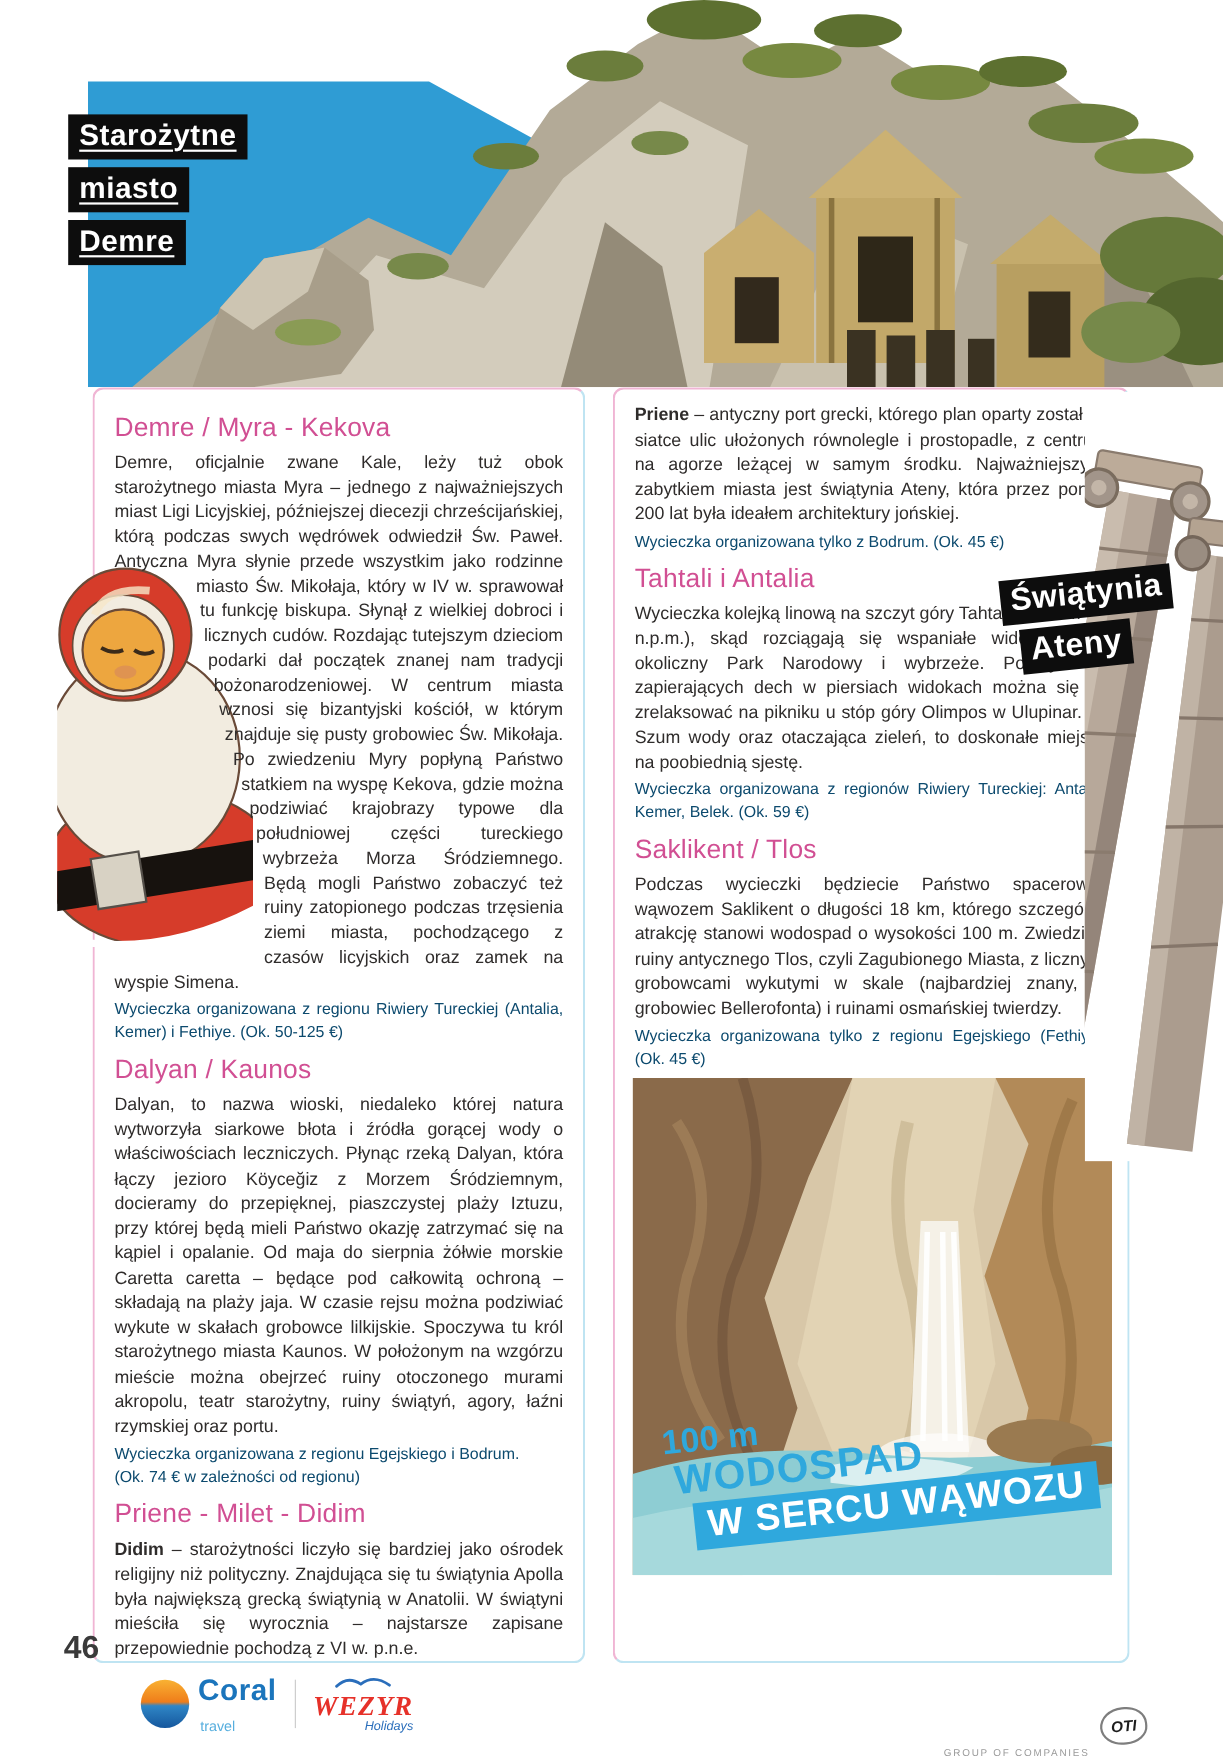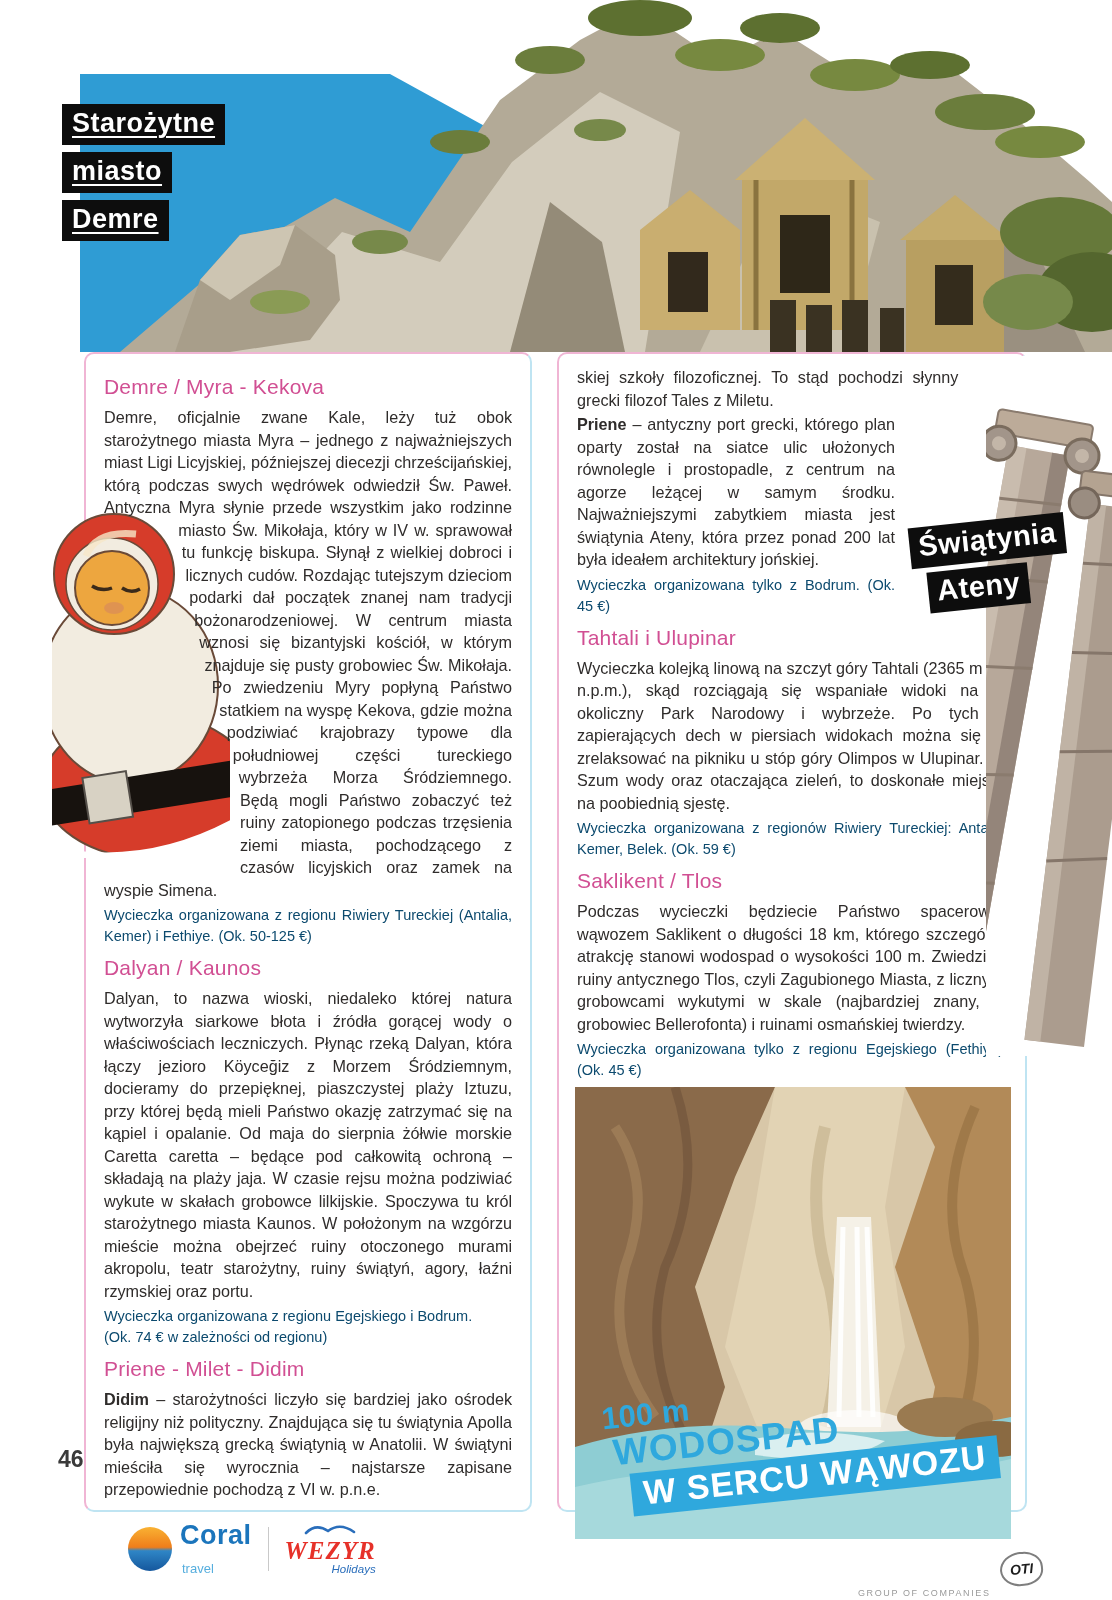--- a/index.html
+++ b/index.html
@@ -20,21 +20,21 @@
   
   .colbox{
     position:absolute;top:352px;background:#fff;border-radius:10px;
     border-top:2px solid #f0b5d4;border-left:2px solid #f0b5d4;
     border-right:2px solid #bfe4f2;border-bottom:2px solid #bfe4f2;
     padding:12px 18px 10px 18px;box-sizing:border-box;
   }
   #left-box{left:84px;width:448px;height:1160px;}
   #right-box{left:557px;width:470px;height:1160px;}
   .h-pink{
-    color:#d14f93;font-size:21px;font-weight:400;letter-spacing:.2px;
+    color:#d14f93;font-size:24px;font-weight:400;letter-spacing:.2px;
     margin:10px 0 8px 0;line-height:1.05;
   }
   .body{ font-size:16.2px;line-height:22.5px;text-align:justify;margin:0 0 2px 0;}
   .body b{font-weight:bold;}
   .note{ color:#0c4a6e;font-size:14.5px;line-height:21px;text-align:justify;margin:4px 0 6px 0;}
   
   .santa-float{
     float:left;width:178px;height:362px;margin-left:-52px;margin-right:10px;
     shape-outside:polygon(0% 0%,30% 0%,54% 11%,62% 30%,74% 50%,90% 68%,100% 82%,100% 100%,0% 100%);
   }
@@ -60,21 +60,21 @@
   .temple-label .tag.second{margin-left:14px;}
   
   .waterfall{position:relative;width:436px;height:452px;margin:6px -2px 0 -2px;overflow:hidden;}
   .wf-labels{position:absolute;left:26px;top:296px;transform:rotate(-6deg);z-index:3;}
   .wf-line{font-weight:bold;line-height:1.02;}
   .wf-1{color:#2fa8dd;font-size:31px;margin-left:4px;}
   .wf-2{color:#2fa8dd;font-size:37px;margin-left:12px;letter-spacing:1px;}
   .wf-3{display:table;color:#ffffff;background:#2fa8dd;font-size:34px;padding:3px 12px 5px 12px;
         margin-left:26px;margin-top:4px;letter-spacing:1px;}
   
-  .pagenum{position:absolute;left:58px;top:1446px;font-size:23px;font-weight:bold;color:#3a3a3a;}
+  .pagenum{position:absolute;left:58px;top:1482px;font-size:29px;font-weight:bold;color:#3a3a3a;}
   .footer-logos{position:absolute;left:128px;top:1522px;display:flex;align-items:center;gap:16px;}
   .coral{display:flex;align-items:center;gap:8px;}
   .coral-globe{width:44px;height:44px;border-radius:50%;
     background:linear-gradient(180deg,#f9b233 0%,#ef7d1a 46%,#2f86c6 54%,#15579d 100%);}
   .coral-words{line-height:1;}
   .coral-name{color:#1b75bc;font-weight:bold;font-size:27px;letter-spacing:.5px;}
   .coral-sub{color:#56aede;font-size:13px;margin-top:13px;margin-left:2px;}
   .logo-divider{width:1px;height:44px;background:#c9c9c9;}
   .wezyr{line-height:1;text-align:center;}
   .wezyr-name{color:#e63129;font-weight:bold;font-style:italic;font-size:25px;letter-spacing:1px;font-family:Liberation Serif, serif;}
@@ -171,25 +171,24 @@
   <p class="body">Dalyan, to nazwa wioski, niedaleko której natura wytworzyła siarkowe błota i źródła gorącej wody o właściwościach leczniczych. Płynąc rzeką Dalyan, która łączy jezioro Köyceğiz z Morzem Śródziemnym, docieramy do przepięknej, piaszczystej plaży Iztuzu, przy której będą mieli Państwo okazję zatrzymać się na kąpiel i opalanie. Od maja do sierpnia żółwie morskie Caretta caretta – będące pod całkowitą ochroną – składają na plaży jaja. W czasie rejsu można podziwiać wykute w skałach grobowce lilkijskie. Spoczywa tu król starożytnego miasta Kaunos. W położonym na wzgórzu mieście można obejrzeć ruiny otoczonego murami akropolu, teatr starożytny, ruiny świątyń, agory, łaźni rzymskiej oraz portu.</p>
   <p class="note" style="margin-bottom:0;">Wycieczka organizowana z regionu Egejskiego i Bodrum.</p>
   <p class="note" style="margin-top:0;">(Ok. 74 € w zależności od regionu)</p>
 
   <h1 class="h-pink">Priene - Milet - Didim</h1>
   <p class="body"><b>Didim</b><span> – starożytności liczyło się bardziej jako ośrodek religijny niż polityczny. Znajdująca się tu świątynia Apolla była największą grecką świątynią w Anatolii. W świątyni mieściła się wyrocznia – najstarsze zapisane przepowiednie pochodzą z VI w. p.n.e.</span></p>
 
 </div>
 
 <div id="right-box" class="colbox">
-  <p class="body"><span class="colphoto-spacer"></span><span>skiej szkoły filozoficznej. To stąd pochodzi słynny grecki filozof Tales z Miletu.</span></p>
   <p class="body"><b>Priene</b><span> – antyczny port grecki, którego plan oparty został na siatce ulic ułożonych równolegle i prostopadle, z centrum na agorze leżącej w samym środku. Najważniejszymi zabytkiem miasta jest świątynia Ateny, która przez ponad 200 lat była ideałem architektury jońskiej.</span></p>
   <p class="note">Wycieczka organizowana tylko z Bodrum. (Ok. 45 €)</p>
 
-  <h1 class="h-pink">Tahtali i Ulupinar</h1>
+  <h1 class="h-pink">Tahtali i Antalia</h1>
   <p class="body"><span class="tahtali-spacer"></span><span>Wycieczka kolejką linową na szczyt góry Tahtali (2365 m n.p.m.), skąd rozciągają się wspaniałe widoki na okoliczny Park Narodowy i wybrzeże. Po tych zapierających dech w piersiach widokach można się zrelaksować na pikniku u stóp góry Olimpos w Ulupinar. Szum wody oraz otaczająca zieleń, to doskonałe miejsce na poobiednią sjestę.</span></p>
   <p class="note">Wycieczka organizowana z regionów Riwiery Tureckiej: Antalia, Kemer, Belek. (Ok. 59 €)</p>
 
   <h1 class="h-pink">Saklikent / Tlos</h1>
   <p class="body">Podczas wycieczki będziecie Państwo spacerować wąwozem Saklikent o długości 18 km, którego szczególną atrakcję stanowi wodospad o wysokości 100 m. Zwiedzicie ruiny antycznego Tlos, czyli Zagubionego Miasta, z licznymi grobowcami wykutymi w skale (najbardziej znany, to grobowiec Bellerofonta) i ruinami osmańskiej twierdzy.</p>
   <p class="note">Wycieczka organizowana tylko z regionu Egejskiego (Fethiye). (Ok. 45 €)</p>
 
   <div class="waterfall">
     <svg width="436" height="452" viewBox="0 0 436 452">
       <rect width="436" height="452" fill="#d8c7a8"></rect>

